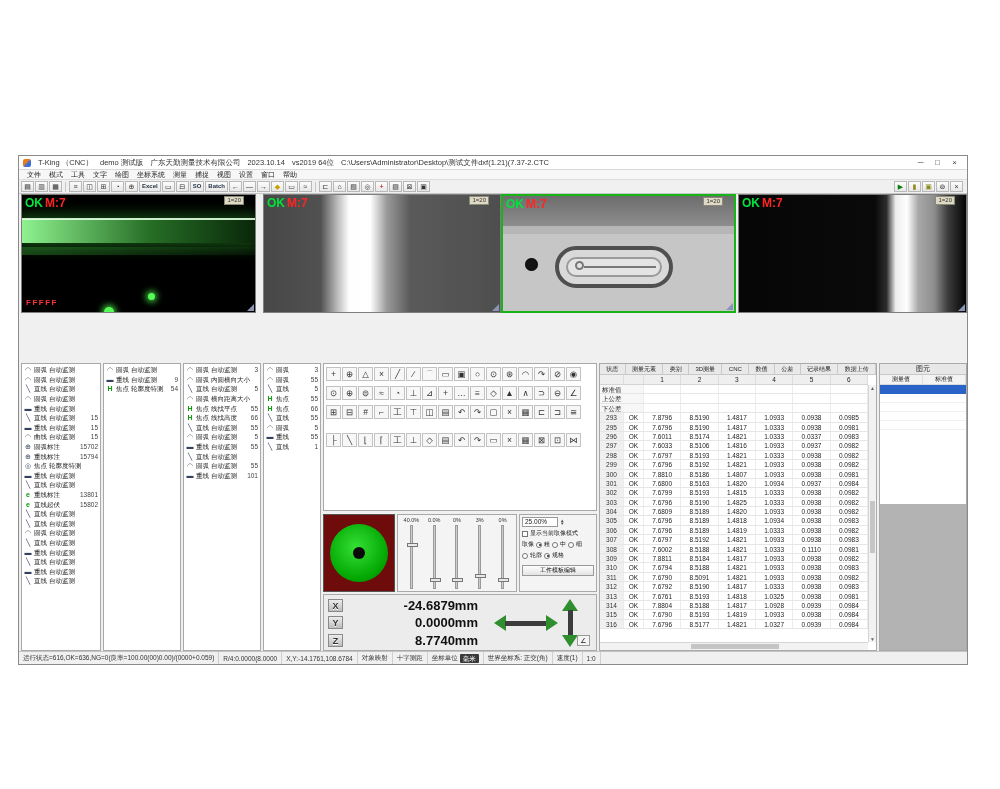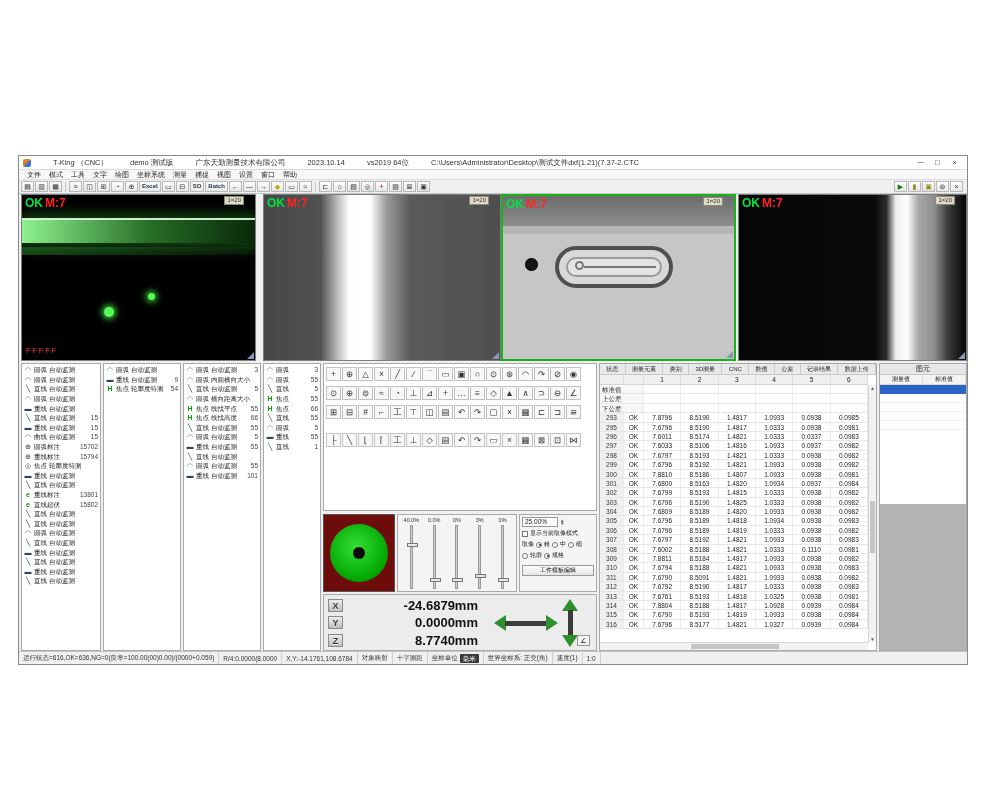--- a/index.html
+++ b/index.html
@@ -4,21 +4,21 @@
 <style>
   * { box-sizing: border-box; margin: 0; padding: 0; }
   html,body { width:1000px; height:789px; }
   body { background:#fff; font-family:"Liberation Sans", sans-serif; position:relative; overflow:hidden; }
 
   .app-window { position:absolute; left:18px; top:155px; width:950px; height:510px;
     background:#f0f0f0; border:1px solid #8a8a8a; color:#222; }
 
   
   .titlebar { position:absolute; left:0; top:0; right:0; height:14px; background:#fff;
-    border-bottom:1px solid #d9d9d9; display:flex; align-items:center; gap:22px; padding:0 4px;
+    border-bottom:1px solid #d9d9d9; display:flex; align-items:center; gap:7px; padding:0 4px;
     font-size:7.5px; color:#333; white-space:nowrap; overflow:hidden; }
   .app-icon { width:8px; height:8px; flex:none; border-radius:2px;
     background:linear-gradient(135deg,#e87c1e 40%,#3a6fd8 60%); }
   .win-controls { margin-left:auto; display:flex; flex:none; }
   .win-btn { width:17px; text-align:center; font-size:8px; color:#444; line-height:13px; }
 
   
   .menubar { position:absolute; left:0; top:14px; right:0; height:10px; background:#f7f7f7;
     border-bottom:1px solid #ddd; display:flex; align-items:center; padding:0 4px; font-size:7px; }
   .menu-item { padding:0 4px; line-height:9px; white-space:nowrap; }
@@ -27,40 +27,40 @@
   .toolbar { position:absolute; left:0; top:24px; right:0; height:14px; background:#f0f0f0;
     border-bottom:1px solid #c6c6c6; display:flex; align-items:center; padding:0 2px; gap:1px; overflow:hidden; }
   #toolbar-left { display:flex; gap:1px; align-items:center; }
   #toolbar-right { margin-left:auto; display:flex; gap:1px; align-items:center; padding-right:2px; }
   .tb-btn { height:11px; min-width:13px; border:1px solid #b8b8b8; background:linear-gradient(#fdfdfd,#e7e7e7);
     font-size:7px; line-height:9px; color:#333; padding:0 1px; }
   .tb-label { font-size:6px; font-weight:bold; color:#234; padding:0 2px; }
   .tb-sep { width:1px; height:10px; background:#c8c8c8; margin:0 2px; }
 
   
-  .cam { position:absolute; top:38px; height:167px; background:#000; border:1px solid #7e7e7e; overflow:hidden; }
+  .cam { position:absolute; top:38px; height:119px; background:#000; border:1px solid #7e7e7e; overflow:hidden; }
   .cam1 { left:2px;   width:235px; }
   .cam2 { left:244px; width:238px; }
   .cam3 { left:482px; width:235px; border:2px solid #17b317; background:#c6c6c6; }
   .cam4 { left:719px; width:229px; }
   .cam-status { position:absolute; top:1px; left:3px; z-index:6; font-size:12px; font-weight:bold; }
   .ok { color:#00e33c; } .mcount { color:#ff2424; margin-left:2px; }
   .cam-tag { position:absolute; top:1px; right:11px; z-index:6; background:#ded9c3; border:1px solid #8a8a7a;
     font-size:6px; line-height:7px; padding:0 2px; color:#333; }
   .cam-corner { position:absolute; right:1px; bottom:1px; width:0; height:0; z-index:6;
     border-left:7px solid transparent; border-bottom:7px solid #8a93b8; }
 
   .c1-band { position:absolute; left:0; right:0; top:24px; height:24px;
     background:linear-gradient(90deg,rgba(150,255,150,.95),rgba(70,200,70,.55) 55%,rgba(30,130,30,.3));
     box-shadow:0 0 14px 4px rgba(60,220,60,.35); }
   .c1-bandline { position:absolute; left:0; right:0; top:23px; height:2px; background:rgba(225,255,225,.9); }
   .c1-band2 { position:absolute; left:0; right:0; top:52px; height:8px;
     background:linear-gradient(90deg,rgba(60,180,60,.35),rgba(30,110,30,.12)); }
   .c1-dot { position:absolute; border-radius:50%; background:#55ff55; box-shadow:0 0 6px 2px rgba(80,255,80,.8); }
-  .c1-extra { position:absolute; left:4px; bottom:5px; color:#ff3333; font-size:8px; font-weight:normal; letter-spacing:1.5px; }
+  .c1-extra { position:absolute; left:4px; bottom:5px; color:#ff3333; font-size:8px; font-weight:bold; letter-spacing:1.5px; }
 
   .cam2-grad { position:absolute; inset:0;
     background:linear-gradient(90deg,#474747 0%,#515151 24%,#b9b9b9 31%,#fdfdfd 36%,#ffffff 45%,#9a9a9a 52%,#5a5a5a 62%,#4e4e4e 100%); }
   .cam4-grad { position:absolute; inset:0;
     background:linear-gradient(90deg,#060606 0%,#0a0a0a 60%,#2e2e2e 65%,#ececec 69%,#ffffff 74%,#a8a8a8 79%,#8e8e8e 86%,#3c3c3c 92%,#050505 100%); }
 
   .c3-top { position:absolute; left:0; right:0; top:0; height:30px; background:linear-gradient(#6d6d6d,#8d8d8d); }
   .c3-strip { position:absolute; left:0; right:0; top:30px; height:8px; background:#b6b6b6; }
   .c3-hole { position:absolute; left:22px; top:62px; width:13px; height:13px; border-radius:50%;
     background:#141414; box-shadow:inset 0 0 2px #000; }

